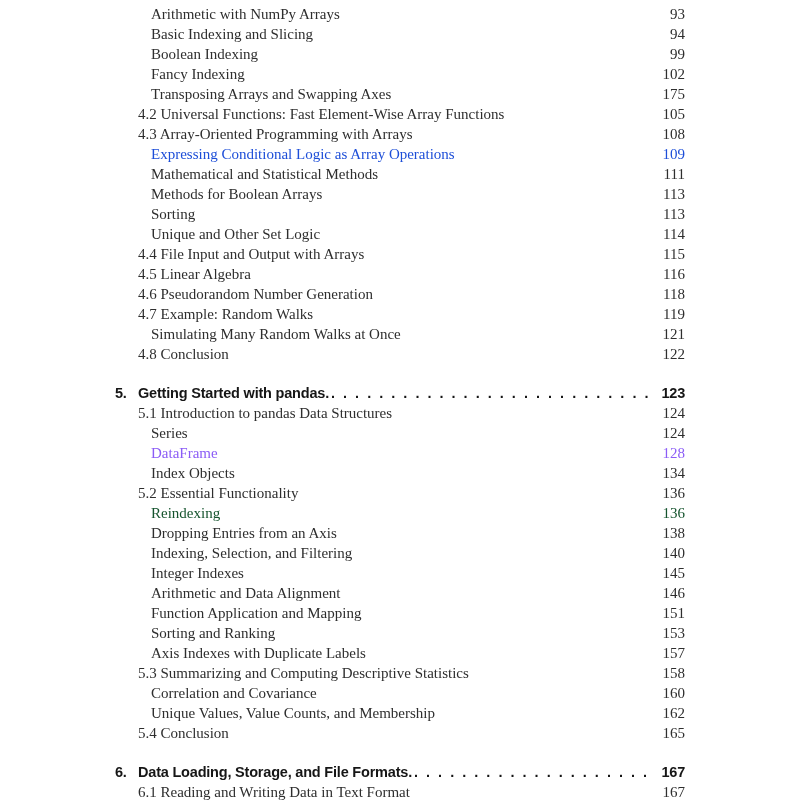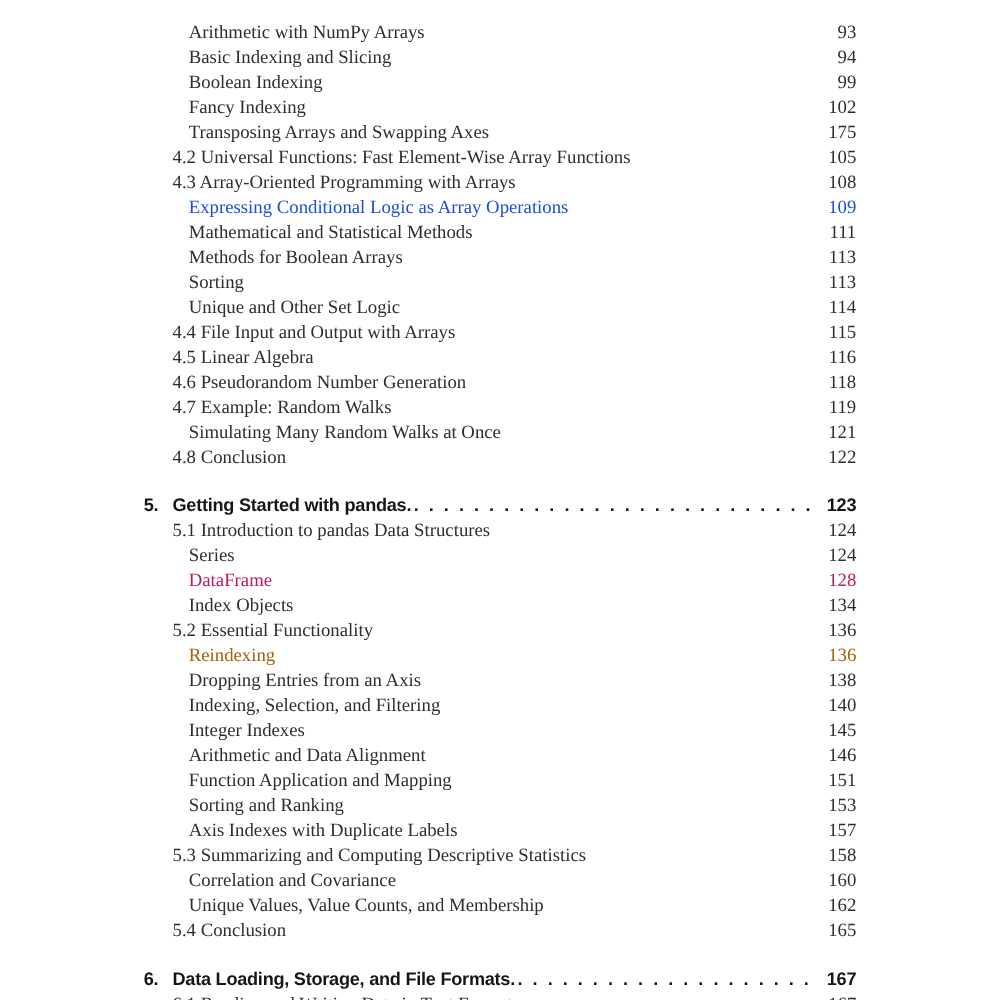--- a/index.html
+++ b/index.html
@@ -7,21 +7,21 @@
     padding: 0;
     background: #ffffff;
   }
   .page {
     position: relative;
     width: 800px;
     height: 800px;
     box-sizing: border-box;
     background: #ffffff;
     overflow: hidden;
-    padding: 16px 115px 0 115px;
+    padding: 4px 115px 0 115px;
   }
   .toc {
     width: 100%;
   }
   .row {
     display: flex;
     align-items: baseline;
     height: 20px;
     line-height: 20px;
     font-family: "Liberation Serif", "DejaVu Serif", serif;
@@ -187,39 +187,39 @@
     <span class="title">5.1 Introduction to pandas Data Structures</span>
 
     <span class="pagenum">124</span>
   </div>
       <div class="row level3" style="color: rgb(46, 46, 46);">
 
     <span class="title">Series</span>
 
     <span class="pagenum">124</span>
   </div>
-      <div class="row level3" style="color: #be185d;">
+      <div class="row level3" style="color: #8b5cf6;">
 
     <span class="title">DataFrame</span>
 
     <span class="pagenum">128</span>
   </div>
       <div class="row level3" style="color: rgb(46, 46, 46);">
 
     <span class="title">Index Objects</span>
 
     <span class="pagenum">134</span>
   </div>
       <div class="row level2" style="color: rgb(46, 46, 46);">
 
     <span class="title">5.2 Essential Functionality</span>
 
     <span class="pagenum">136</span>
   </div>
-      <div class="row level3" style="color: #a16207;">
+      <div class="row level3" style="color: #14532d;">
 
     <span class="title">Reindexing</span>
 
     <span class="pagenum">136</span>
   </div>
       <div class="row level3" style="color: rgb(46, 46, 46);">
 
     <span class="title">Dropping Entries from an Axis</span>
 
     <span class="pagenum">138</span>

